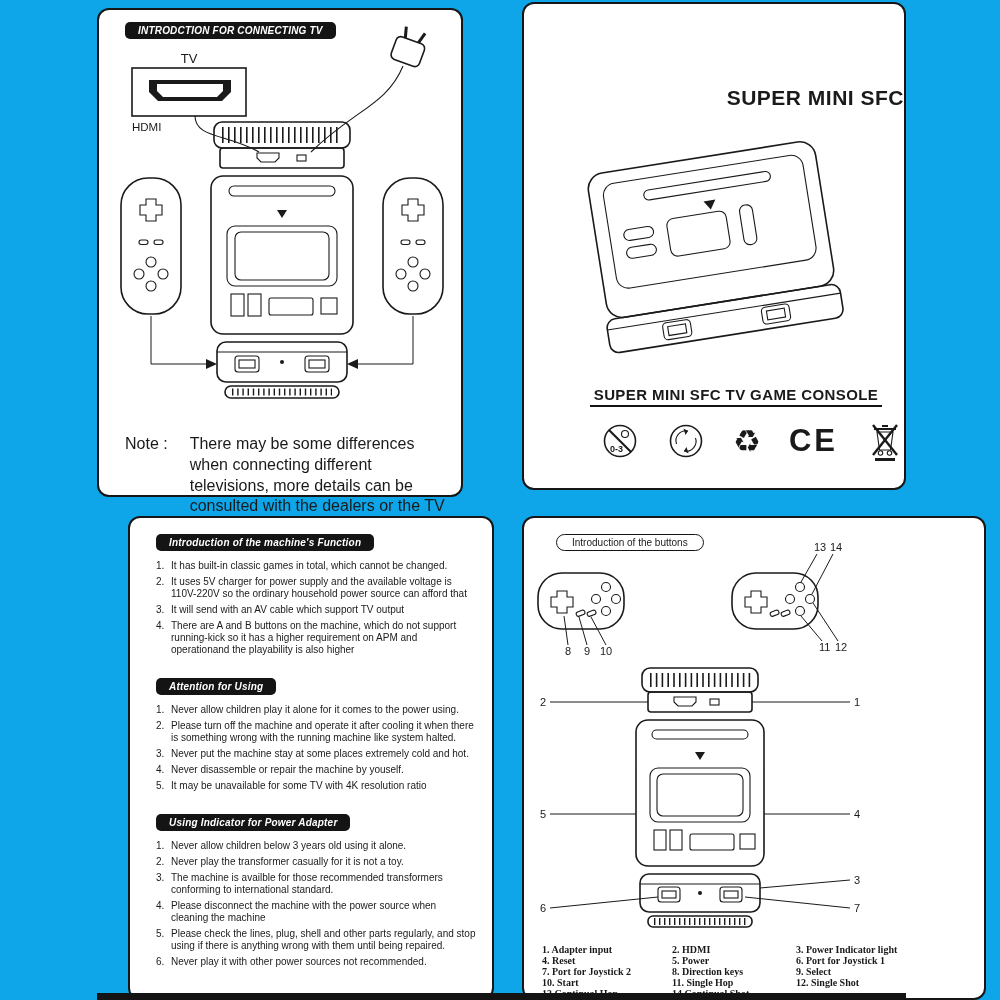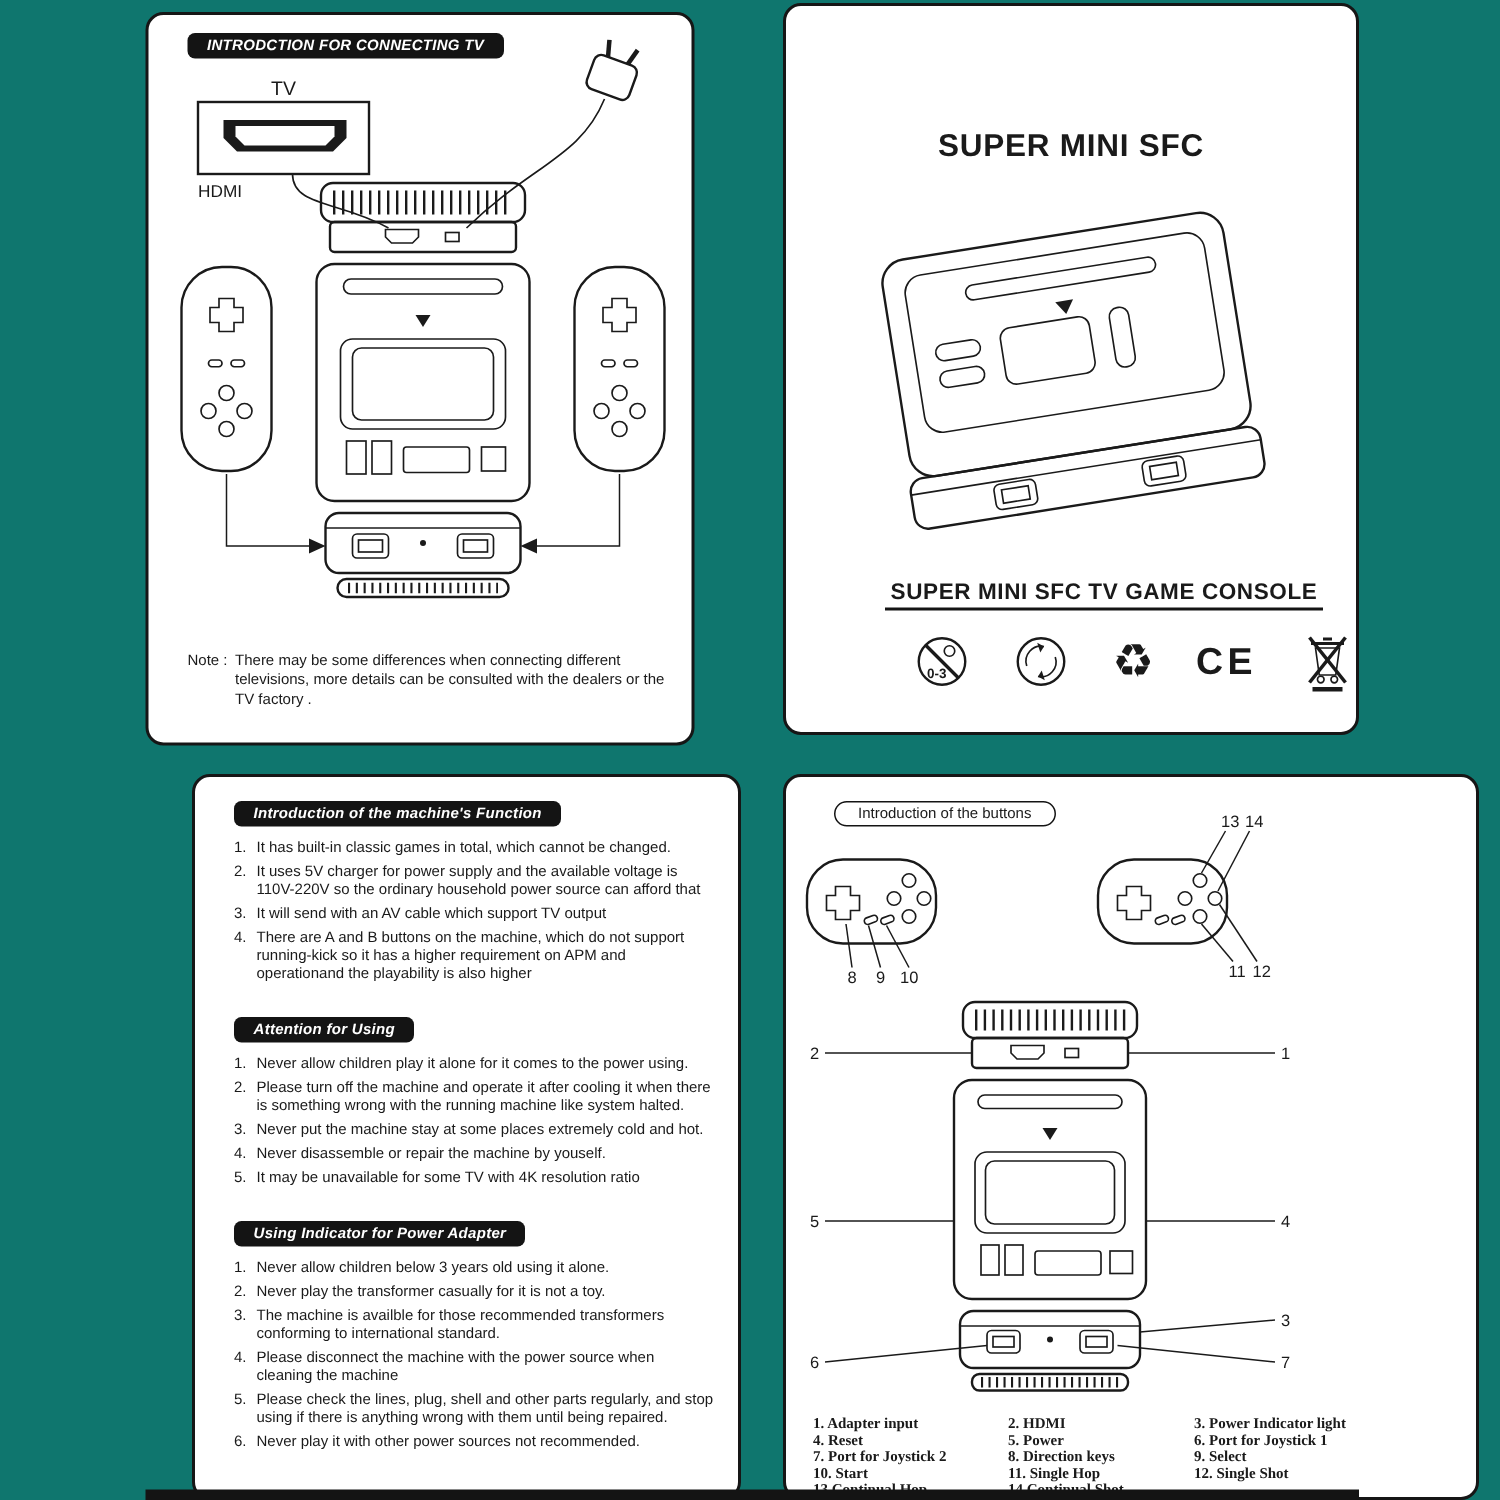--- a/index.html
+++ b/index.html
@@ -1,50 +1,50 @@
 <!DOCTYPE html>
 <html><head>
 <meta charset="utf-8">
 <style>
   * { margin:0; padding:0; box-sizing:border-box; }
   html,body { background:#fff; }
   body { font-family:"Liberation Sans","DejaVu Sans",sans-serif; color:#1a1a1a; }
-  .page { position:relative; width:1000px; height:1000px; background:#0f766e; overflow:hidden; }
+  .page { position:relative; width:1000px; height:1000px; background:#0ea5e9; overflow:hidden; }
 
   .panel { position:absolute; border:2px solid #161616; border-radius:12px; background:#fff; }
   .panel-tl { left:97px;  top:8px;   width:366px; height:489px; }
   .panel-tr { left:522px; top:2px;   width:384px; height:488px; }
   .panel-bl { left:97px;  top:516px; width:366px; height:484px; overflow:hidden;margin-left:31px; }
   .panel-br { left:522px; top:516px; width:464px; height:484px; overflow:hidden; }
 
   .pill { display:inline-block; background:#141414; color:#fff; font-weight:bold; font-style:italic;
           font-size:10px; padding:3px 13px; border-radius:5px; letter-spacing:.2px; white-space:nowrap; }
   .pill-outline { display:inline-block; background:#fff; border:1.5px solid #141414; border-radius:12px;
           font-size:10px; padding:2px 15px; white-space:nowrap; }
 
   
   .tl-header { position:absolute; left:26px; top:12px; z-index:2; }
   .tl-svg { position:absolute; left:0; top:0; }
-  .tl-note { position:absolute; left:26px; top:424px; width:324px; display:flex; gap:5px;
-             font-size:10px; line-height:1.3; }
+  .tl-note { position:absolute; left:26px; top:424px; width:324px; display:flex; gap:22px;
+             font-size:16px; line-height:1.3; }
   .tl-note .nl { white-space:nowrap; }
 
   
   .tr-title { position:absolute; left:0; right:0; top:24px; text-align:center;
               font-size:38px; font-weight:bold; letter-spacing:1px; }
-  .tr-sub   { position:absolute; left:0; right:0; top:82px; text-align:center;
+  .tr-sub   { position:absolute; left:0; right:0; top:82px; text-align:right;
               font-size:21px; font-weight:bold; letter-spacing:.5px; }
   .tr-svg   { position:absolute; left:0; top:112px; }
   .tr-capwrap { position:absolute; left:0; right:0; top:382px; text-align:center; }
   .tr-caption { display:inline-block; font-weight:bold; font-size:15px; letter-spacing:.4px;
                 border-bottom:2px solid #141414; padding:0 4px 2px;margin-left:44px; }
   .icons-row { position:absolute; left:0; right:0; top:414px; display:flex; justify-content:flex-end;
                align-items:center; gap:28px; height:46px; }
   .glyph-recycle { font-family:"DejaVu Sans",sans-serif; font-size:31px; line-height:40px; }
-  .glyph-ce { font-size:25px; font-weight:bold; letter-spacing:3px; }
+  .glyph-ce { font-size:31px; font-weight:bold; letter-spacing:3px; }
 
   
   .panel-bl { padding:14px 16px 0 26px; }
   .bl-list { margin-top:9px; margin-bottom:20px; }
   .item { display:flex; font-size:10px; line-height:1.2; margin-bottom:4px; }
   .item .n { flex:0 0 15px; }
   .item .t { flex:1; }
 
   
   .br-header { position:absolute; left:32px; top:16px; z-index:2; }

